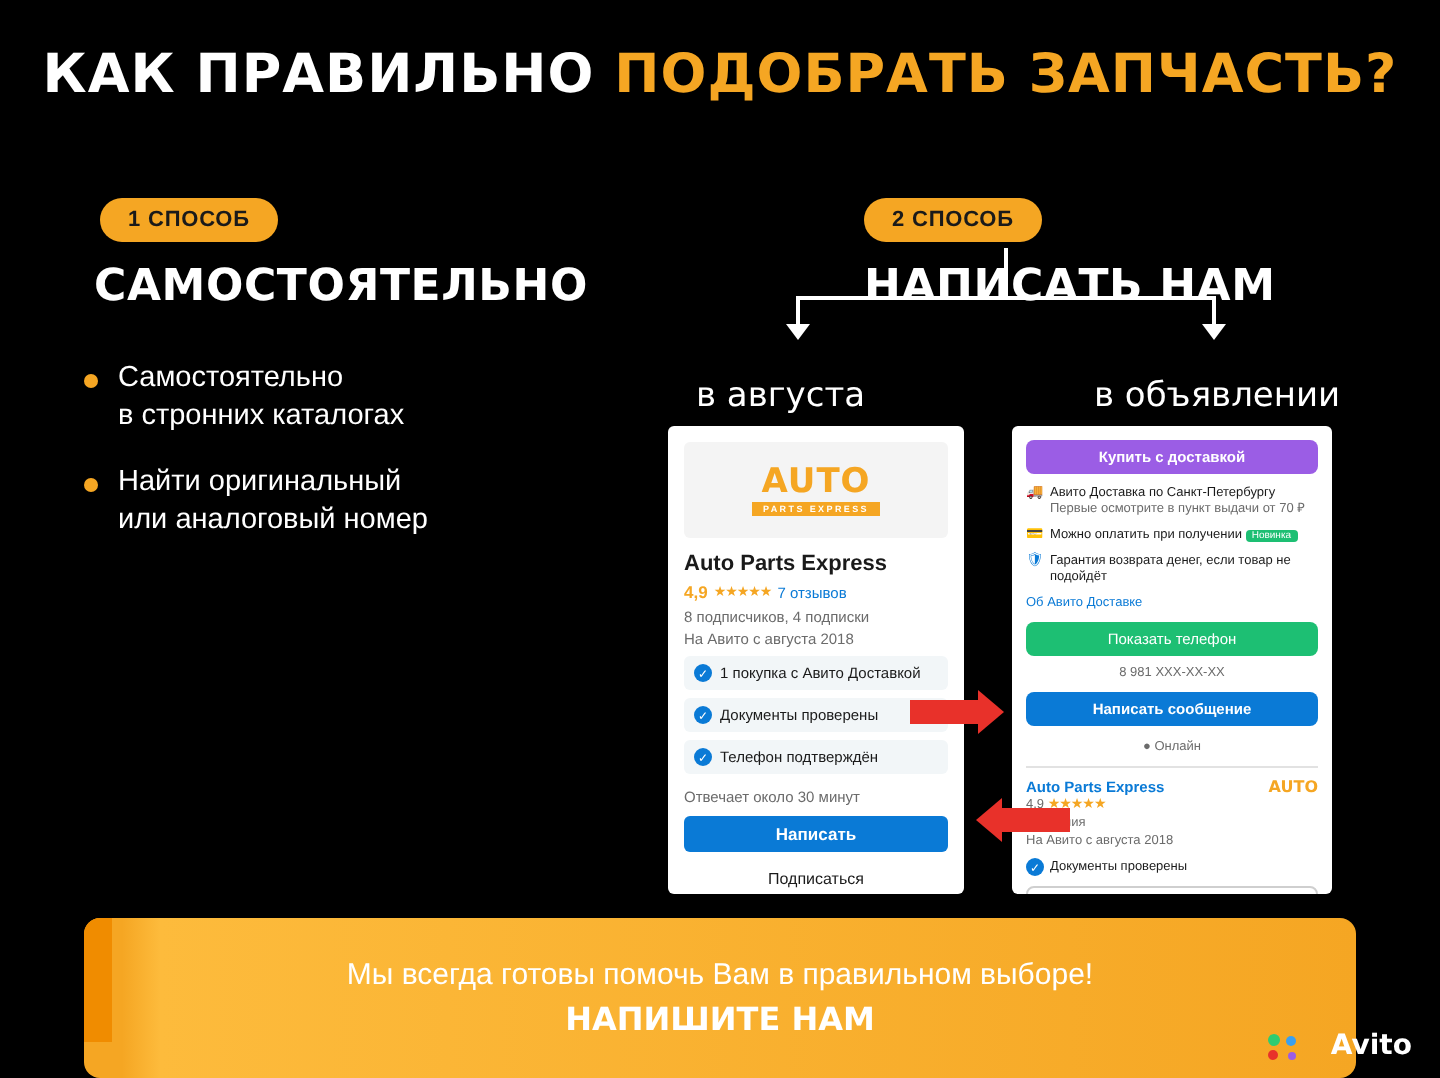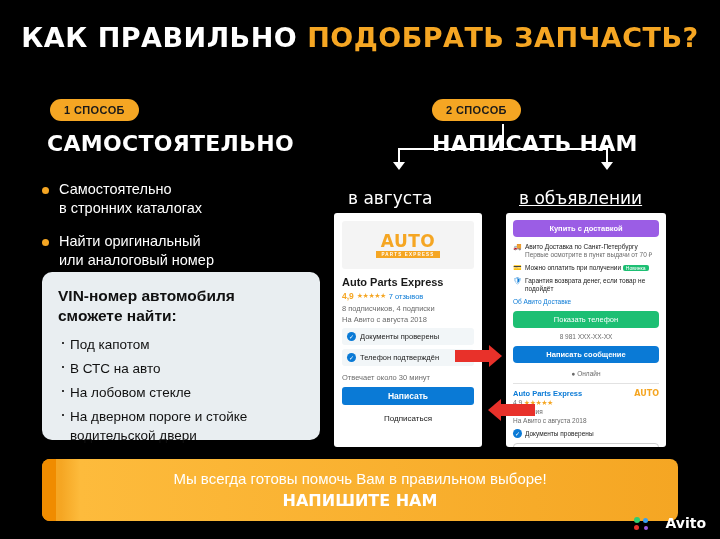--- a/index.html
+++ b/index.html
@@ -83,21 +83,21 @@
     font-size: 18px; line-height: 19px;
   }
 
   
   .sub-head {
     position: absolute; color: #fff; font-size: 17px;
     font-family: "DejaVu Sans", sans-serif;
     white-space: nowrap;
   }
   .sub-head-1 { top: 188px; left: 348px; }
-  .sub-head-2 { top: 188px; left: 519px; text-decoration: underline; }
+  .sub-head-2 { top: 188px; left: 547px; }
 
   
   .bracket {
     position: absolute; top: 124px; left: 392px; width: 222px; height: 48px;
   }
   .bracket .hline { position: absolute; top: 24px; left: 6px; width: 210px; height: 2px; background: #fff; }
   .bracket .v1 { position: absolute; top: 24px; left: 6px; width: 2px; height: 16px; background: #fff; }
   .bracket .v2 { position: absolute; top: 24px; left: 214px; width: 2px; height: 16px; background: #fff; }
   .bracket .vtop { position: absolute; top: 0px; left: 110px; width: 2px; height: 24px; background: #fff; }
   .bracket .a1 {
@@ -212,21 +212,21 @@
     border-top: 11px solid transparent; border-bottom: 11px solid transparent;
     border-right: 13px solid #e8312a;
   }
   .arrow-top { top: 345px; left: 455px; }
   .arrow-top .stem { width: 34px; }
   .arrow-bottom { top: 399px; left: 488px; }
   .arrow-bottom .stem { width: 34px; }
 
   
   .footer {
-    position: absolute; left: 42px; top: 459px; width: 636px; height: 62px;
+    position: absolute; left: 42px; top: 459px; width: 636px; height: 80px;
     background: linear-gradient(90deg, #f5a623 0%, #f5a623 3%, #fdbb3c 6%, #f5a623 100%);
     border-radius: 8px;
     display: flex; flex-direction: column; align-items: center; justify-content: center;
     overflow: hidden;
   }
   .footer-stripe { position: absolute; left: 0; top: 0; width: 14px; height: 62px; background: #f08c00; }
   .footer-l1 { color: #fff; font-size: 15px; margin-bottom: 4px; }
   .footer-l2 { color: #fff; font-size: 16px; font-weight: bold; text-transform: uppercase; font-family: "DejaVu Sans", sans-serif; }
 
   
@@ -255,29 +255,20 @@
     <div class="bullet">
       <div class="dot"></div>
       <div class="txt">Самостоятельно<br>в стронних каталогах</div>
     </div>
     <div class="bullet">
       <div class="dot"></div>
       <div class="txt">Найти оригинальный<br>или аналоговый номер</div>
     </div>
   </div>
 
-  <div class="vin-card">
-    <div class="vin-title">VIN-номер автомобиля<br>сможете найти:</div>
-    <ul class="vin-list">
-      <li>Под капотом</li>
-      <li>В СТС на авто</li>
-      <li>На лобовом стекле</li>
-      <li>На дверном пороге и стойке<br>водительской двери</li>
-    </ul>
-  </div>
 
   <div class="pill pill-2">2 СПОСОБ</div>
   <div class="col-head col-head-2">НАПИСАТЬ НАМ</div>
 
   <div class="bracket">
     <div class="vtop"></div>
     <div class="hline"></div>
     <div class="v1"></div>
     <div class="v2"></div>
     <div class="a1"></div>
@@ -294,20 +285,24 @@
     </div>
     <div class="shop-name">Auto Parts Express</div>
     <div class="rating-row">
       <span class="rating-num">4,9</span>
       <span class="stars">★★★★★</span>
       <span class="reviews-link">7 отзывов</span>
     </div>
     <div class="gray-line">8 подписчиков, 4 подписки</div>
     <div class="gray-line">На Авито с августа 2018</div>
 
+    <div class="badge-row">
+      <span class="badge-ico">✓</span>
+      <span>1 покупка с Авито Доставкой</span>
+    </div>
     <div class="badge-row">
       <span class="badge-ico">✓</span>
       <span>Документы проверены</span>
     </div>
     <div class="badge-row">
       <span class="badge-ico">✓</span>
       <span>Телефон подтверждён</span>
     </div>
 
     <div class="answer-note">Отвечает около 30 минут</div>

